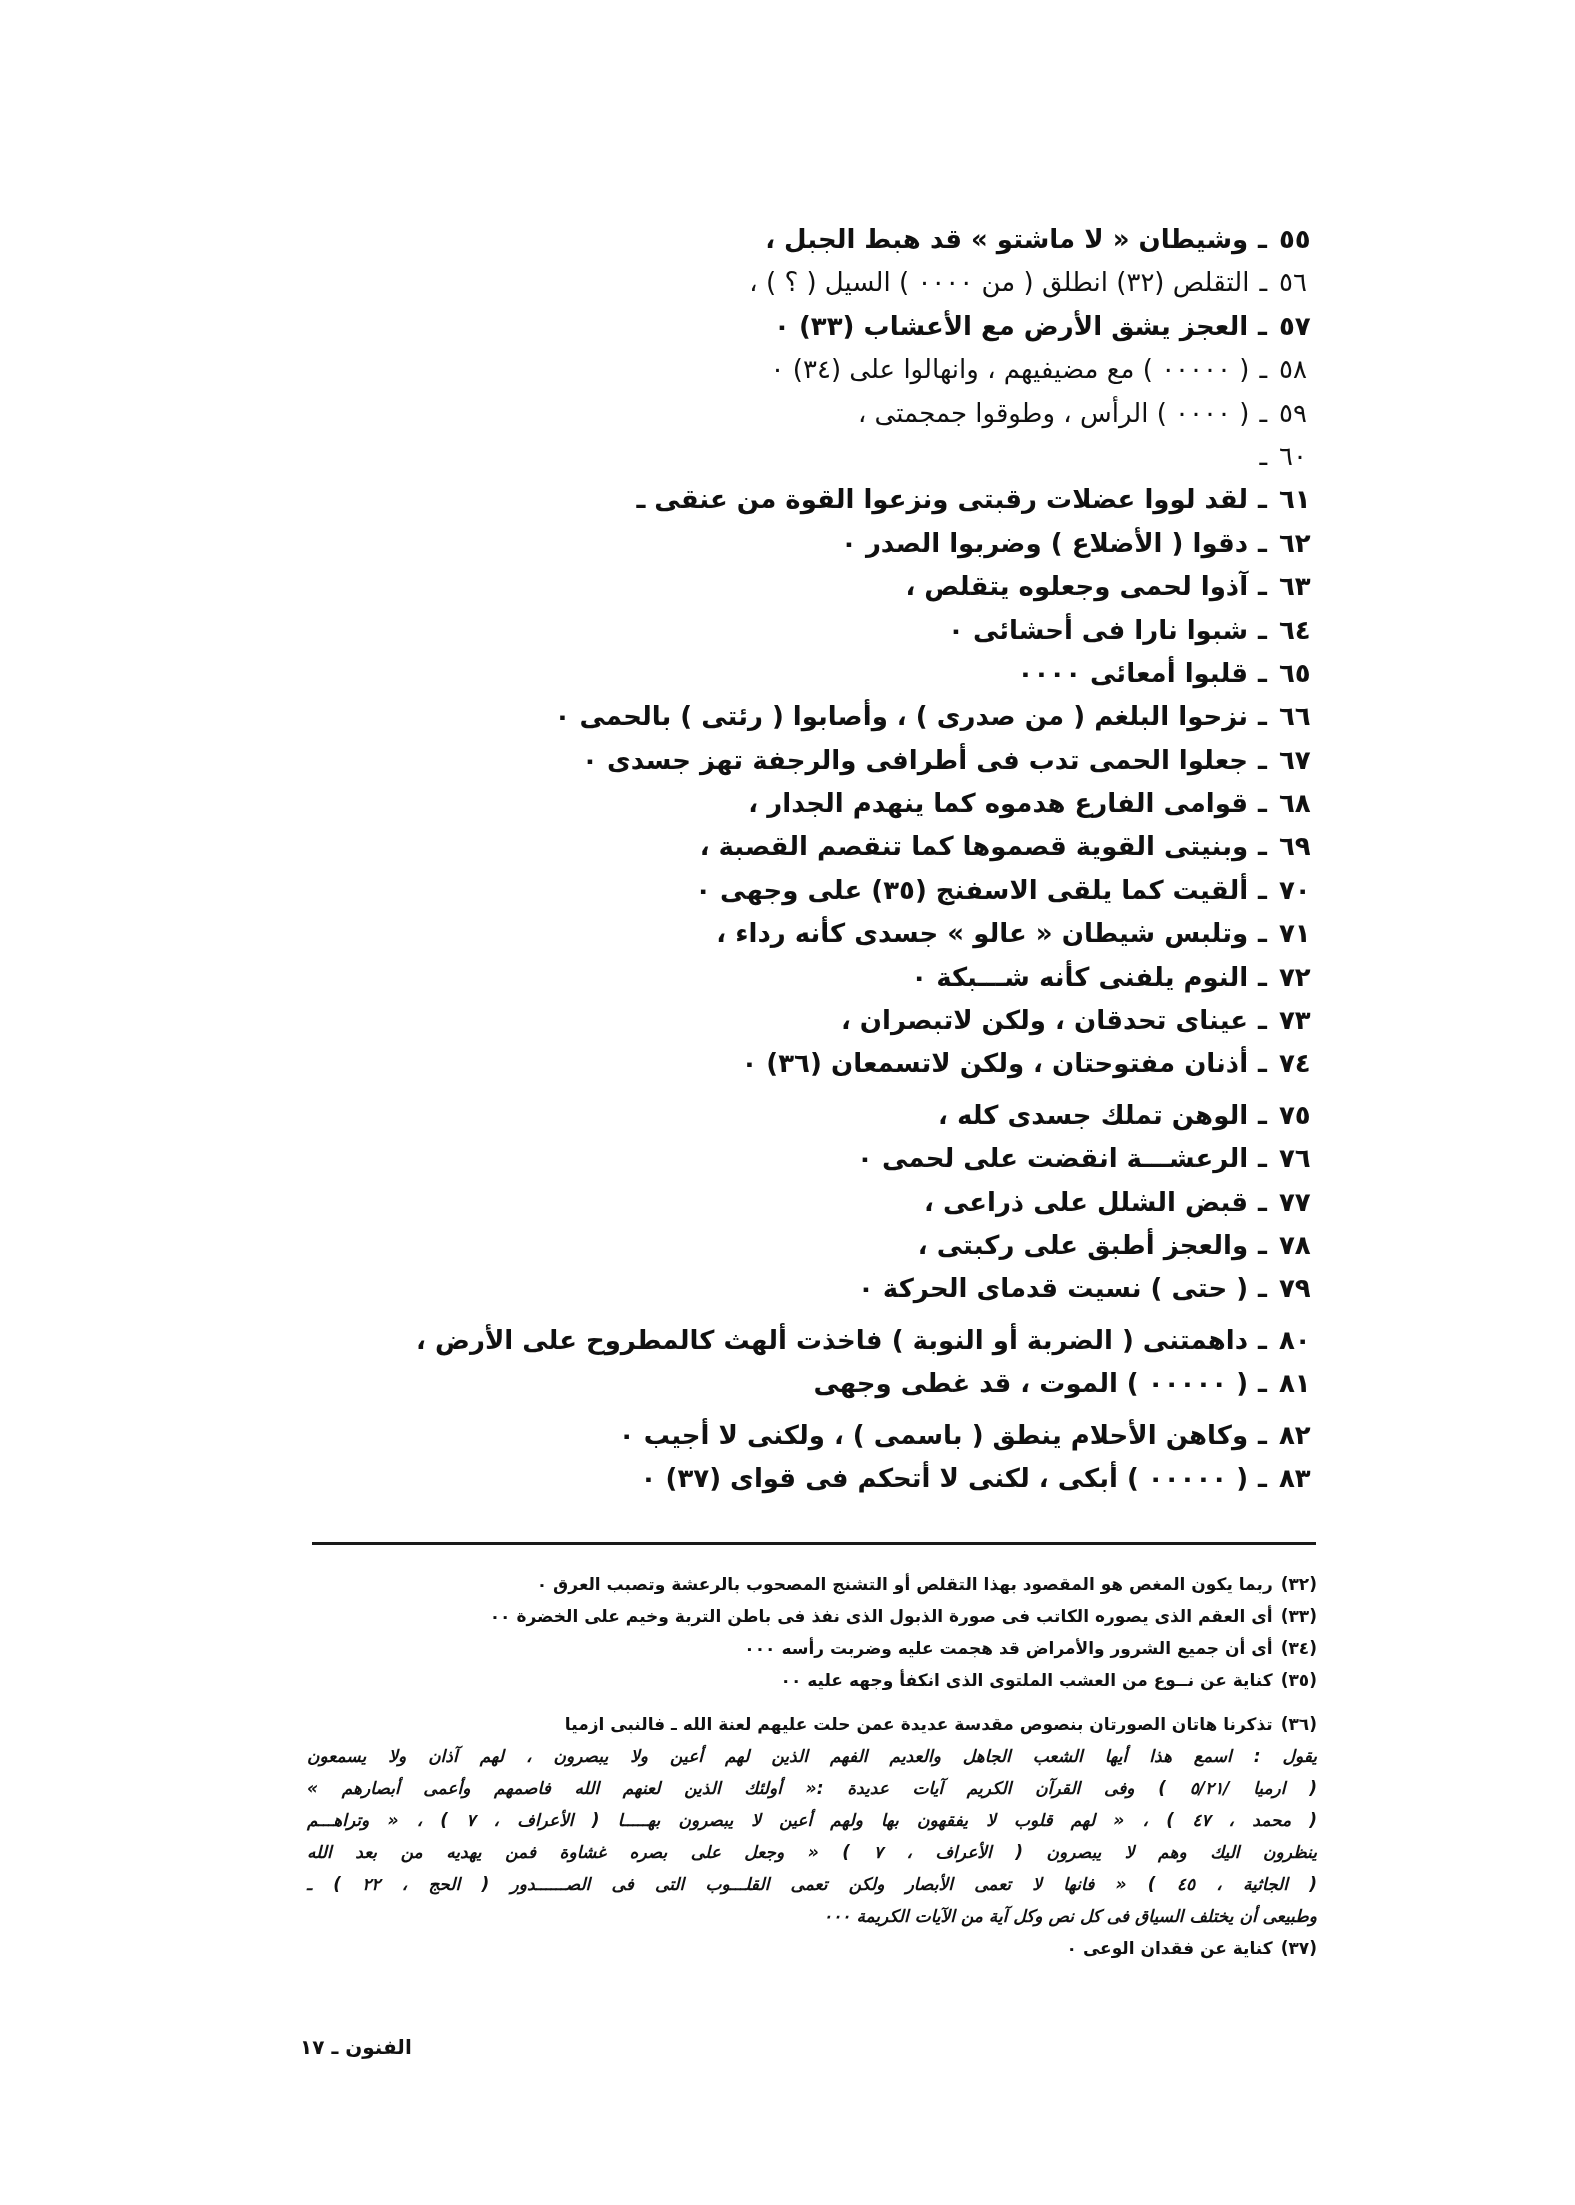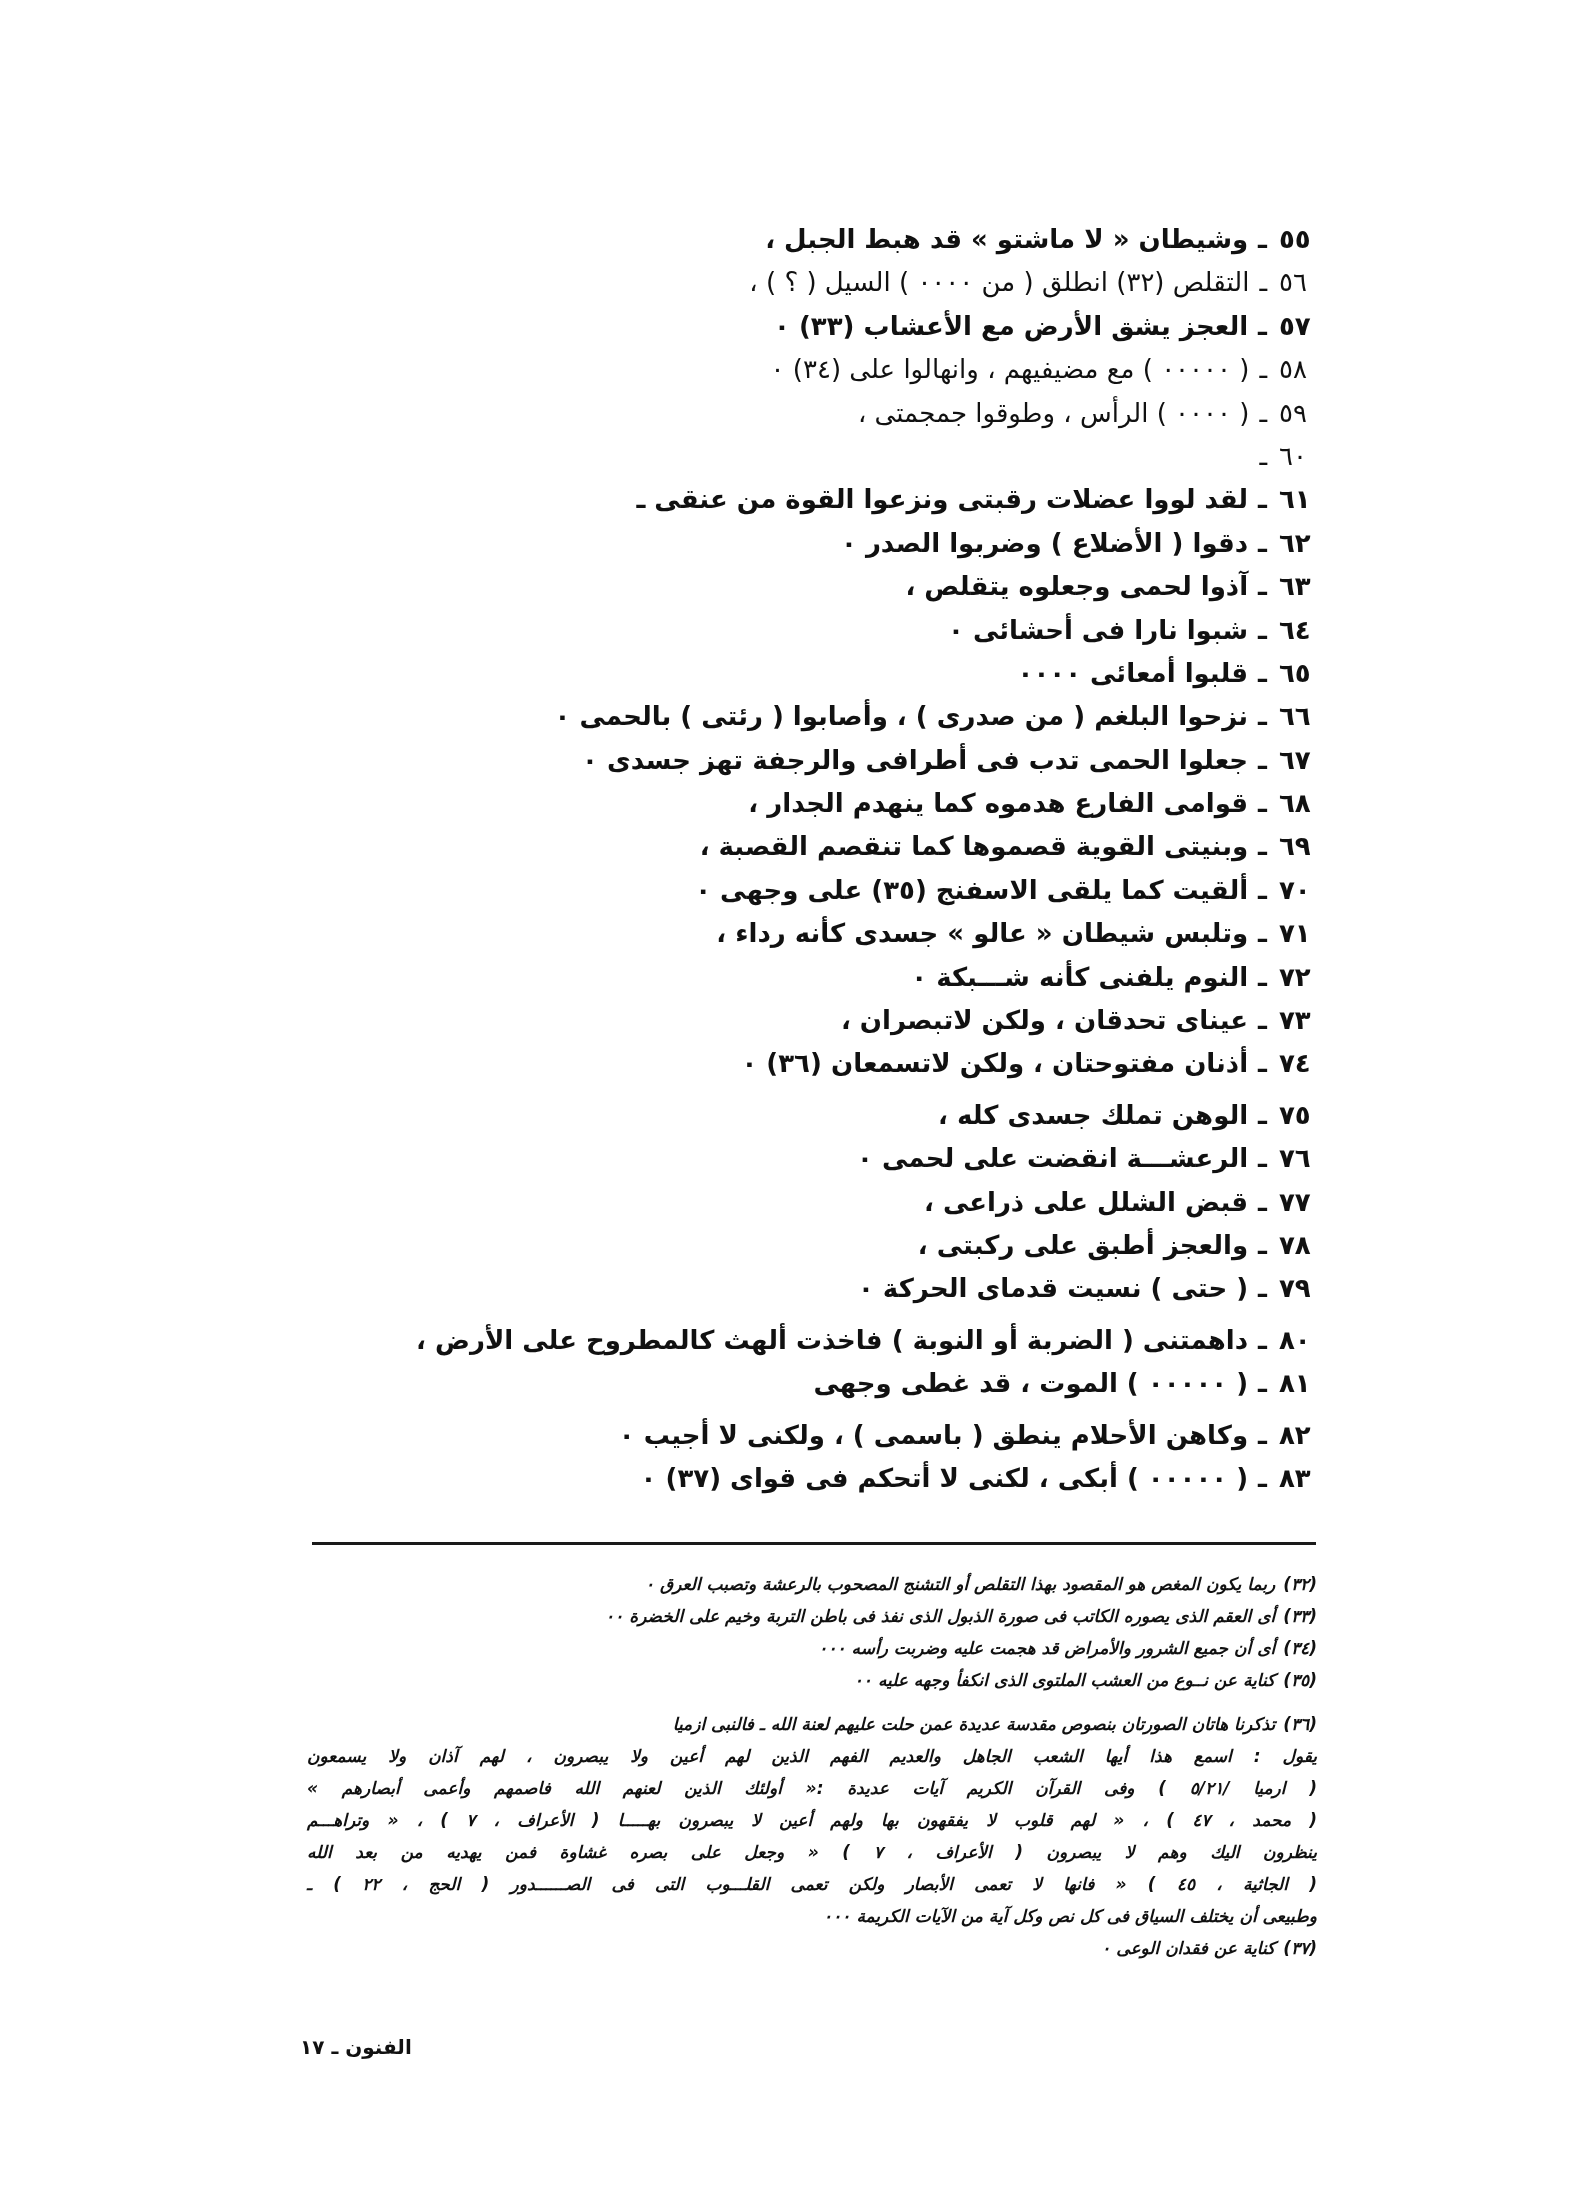--- a/index.html
+++ b/index.html
@@ -68,21 +68,21 @@
       position: absolute;
       top: 1568px;
       right: 258px;
       width: 1010px;
       direction: rtl;
       text-align: right;
       font-size: 17px;
       font-weight: bold;
       line-height: 32px;
     }
-    .fn { white-space: nowrap; font-style: italic; }
+    .fn { white-space: nowrap; }
     .fn.spaced { margin-top: 12px; }
     .fn-num { margin-left: 8px; }
     .fn-cont { white-space: nowrap; text-align: justify; text-align-last: justify; font-style: italic; }
     .fn-cont.last { text-align-last: right; }
 
     .page-footer {
       position: absolute;
       top: 2035px;
       left: 300px;
       direction: rtl;

